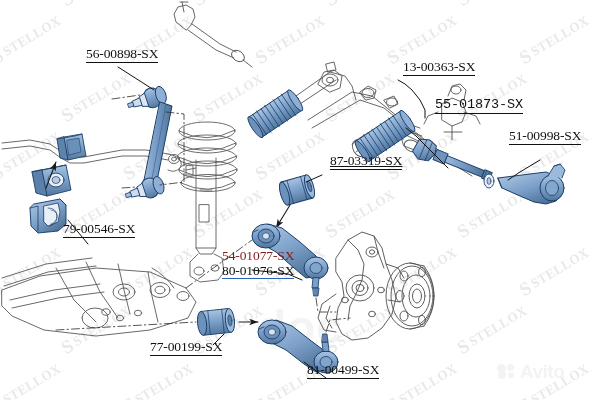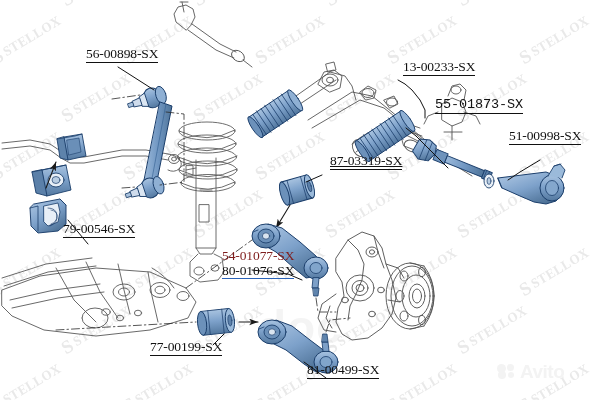--- a/index.html
+++ b/index.html
@@ -476,21 +476,21 @@
         <path d="M326,378 L304,362"></path>
       </g>
     </g>
   </svg>
 
   <div class="label ul" style="left:86px;  top:47px;">
     <span class="ln">56-00898-SX</span>
   </div>
 
   <div class="label ul" style="left:403px; top:60px;">
-    <span class="ln">13-00233-SX</span>
+    <span class="ln">13-00363-SX</span>
   </div>
 
   <div class="label ul" style="left:435px; top:98px;font-family:Liberation Mono, monospace;">
     <span class="ln">55-01873-SX</span>
   </div>
 
   <div class="label ul" style="left:509px; top:129px;">
     <span class="ln">51-00998-SX</span>
   </div>
 

